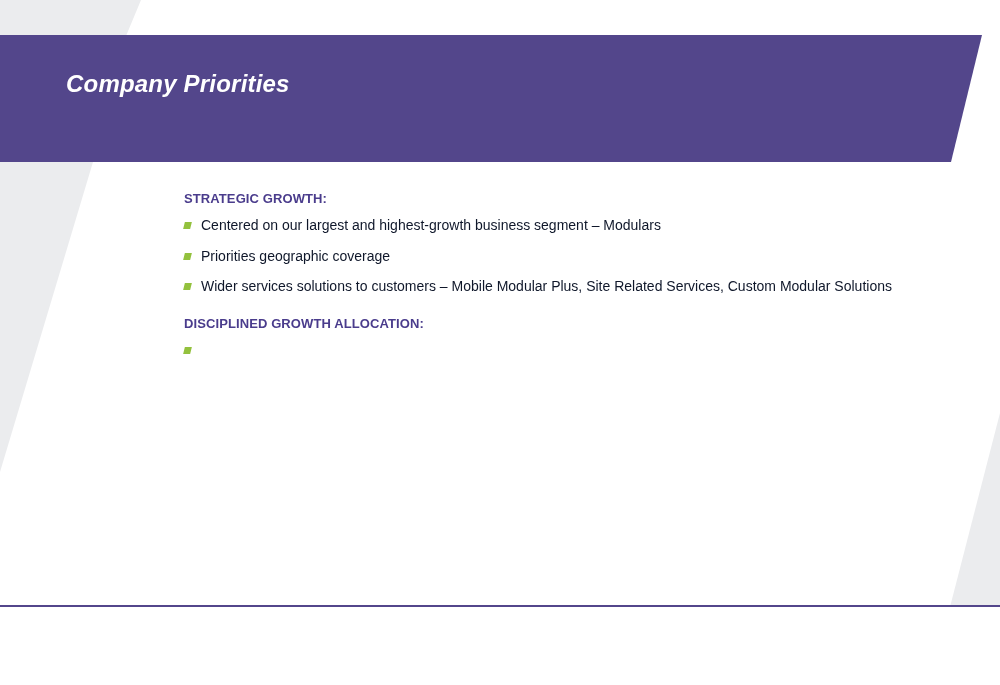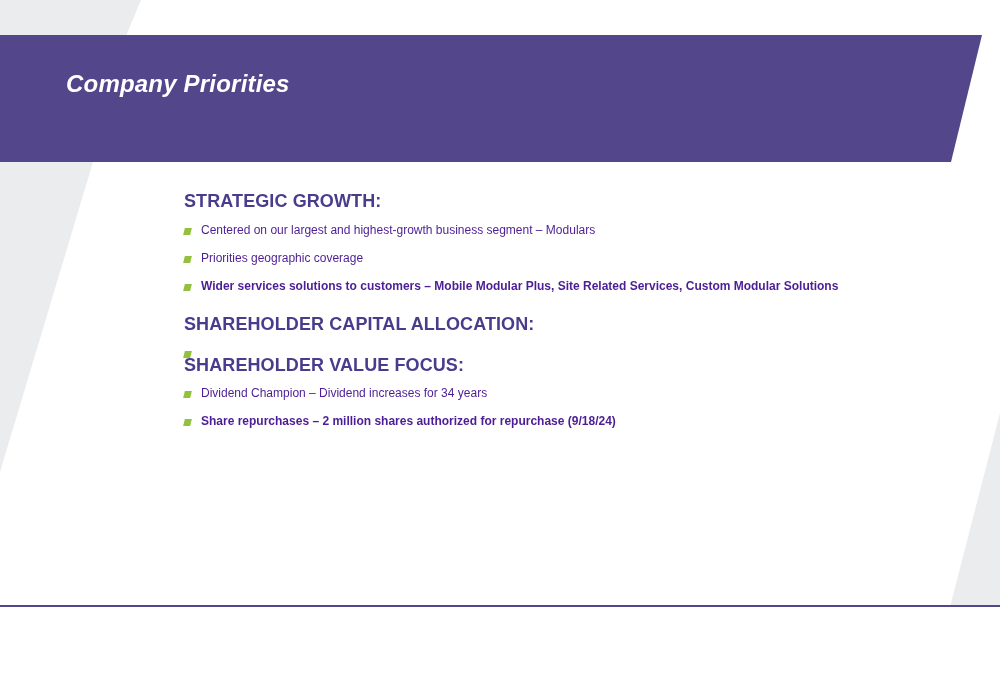--- a/index.html
+++ b/index.html
@@ -78,47 +78,46 @@
   #content {
     position: absolute;
     left: 184px;
     top: 192px;
     width: 760px;
   }
   .section {
     margin-bottom: 0;
   }
   .section-heading {
-    font-size: 18px;
+    font-size: 13px;
     font-weight: bold;
     color: #4a3c8c;
     letter-spacing: 0.1px;
     margin: 0 0 11px 0;
     line-height: 1.1;
   }
   .section + .section .section-heading {
     margin-top: 21px;
   }
   .bullet-list {
     list-style: none;
     margin: 0;
     padding: 0;
   }
   .bullet-item {
     position: relative;
     padding-left: 17px;
     margin-bottom: 13px;
-    font-size: 12px;
-    color: #4c1d95;
+    font-size: 14px;
+    color: #0f172a;
     line-height: 1.25;
     white-space: nowrap;
   }
   .bullet-item:last-child {
     margin-bottom: 0;
-    font-weight: bold;
   }
   .bullet-marker {
     position: absolute;
     left: 0;
     top: 5px;
     width: 7px;
     height: 7px;
     background: #93c13d;
     transform: skewX(-14deg);
     display: block;
@@ -168,41 +167,28 @@
           <span>Priorities geographic coverage</span>
         </li>
         <li class="bullet-item">
           <span class="bullet-marker"></span>
           <span>Wider services solutions to customers – Mobile Modular Plus, Site Related Services, Custom Modular Solutions</span>
         </li>
       </ul>
     </div>
 
     <div class="section">
-      <div class="section-heading">SHAREHOLDER CAPITAL ALLOCATION:</div>
+      <div class="section-heading">DISCIPLINED GROWTH ALLOCATION:</div>
       <ul class="bullet-list">
         <li class="bullet-item">
           <span class="bullet-marker"></span>
         </li>
       </ul>
     </div>
 
-    <div class="section">
-      <div class="section-heading">SHAREHOLDER VALUE FOCUS:</div>
-      <ul class="bullet-list">
-        <li class="bullet-item">
-          <span class="bullet-marker"></span>
-          <span>Dividend Champion – Dividend increases for 34 years</span>
-        </li>
-        <li class="bullet-item">
-          <span class="bullet-marker"></span>
-          <span>Share repurchases – 2 million shares authorized for repurchase (9/18/24)</span>
-        </li>
-      </ul>
-    </div>
 
   </div>
 
   <div id="footer-rule"></div>
 
   <div id="footer">
     
     
   </div>
 

